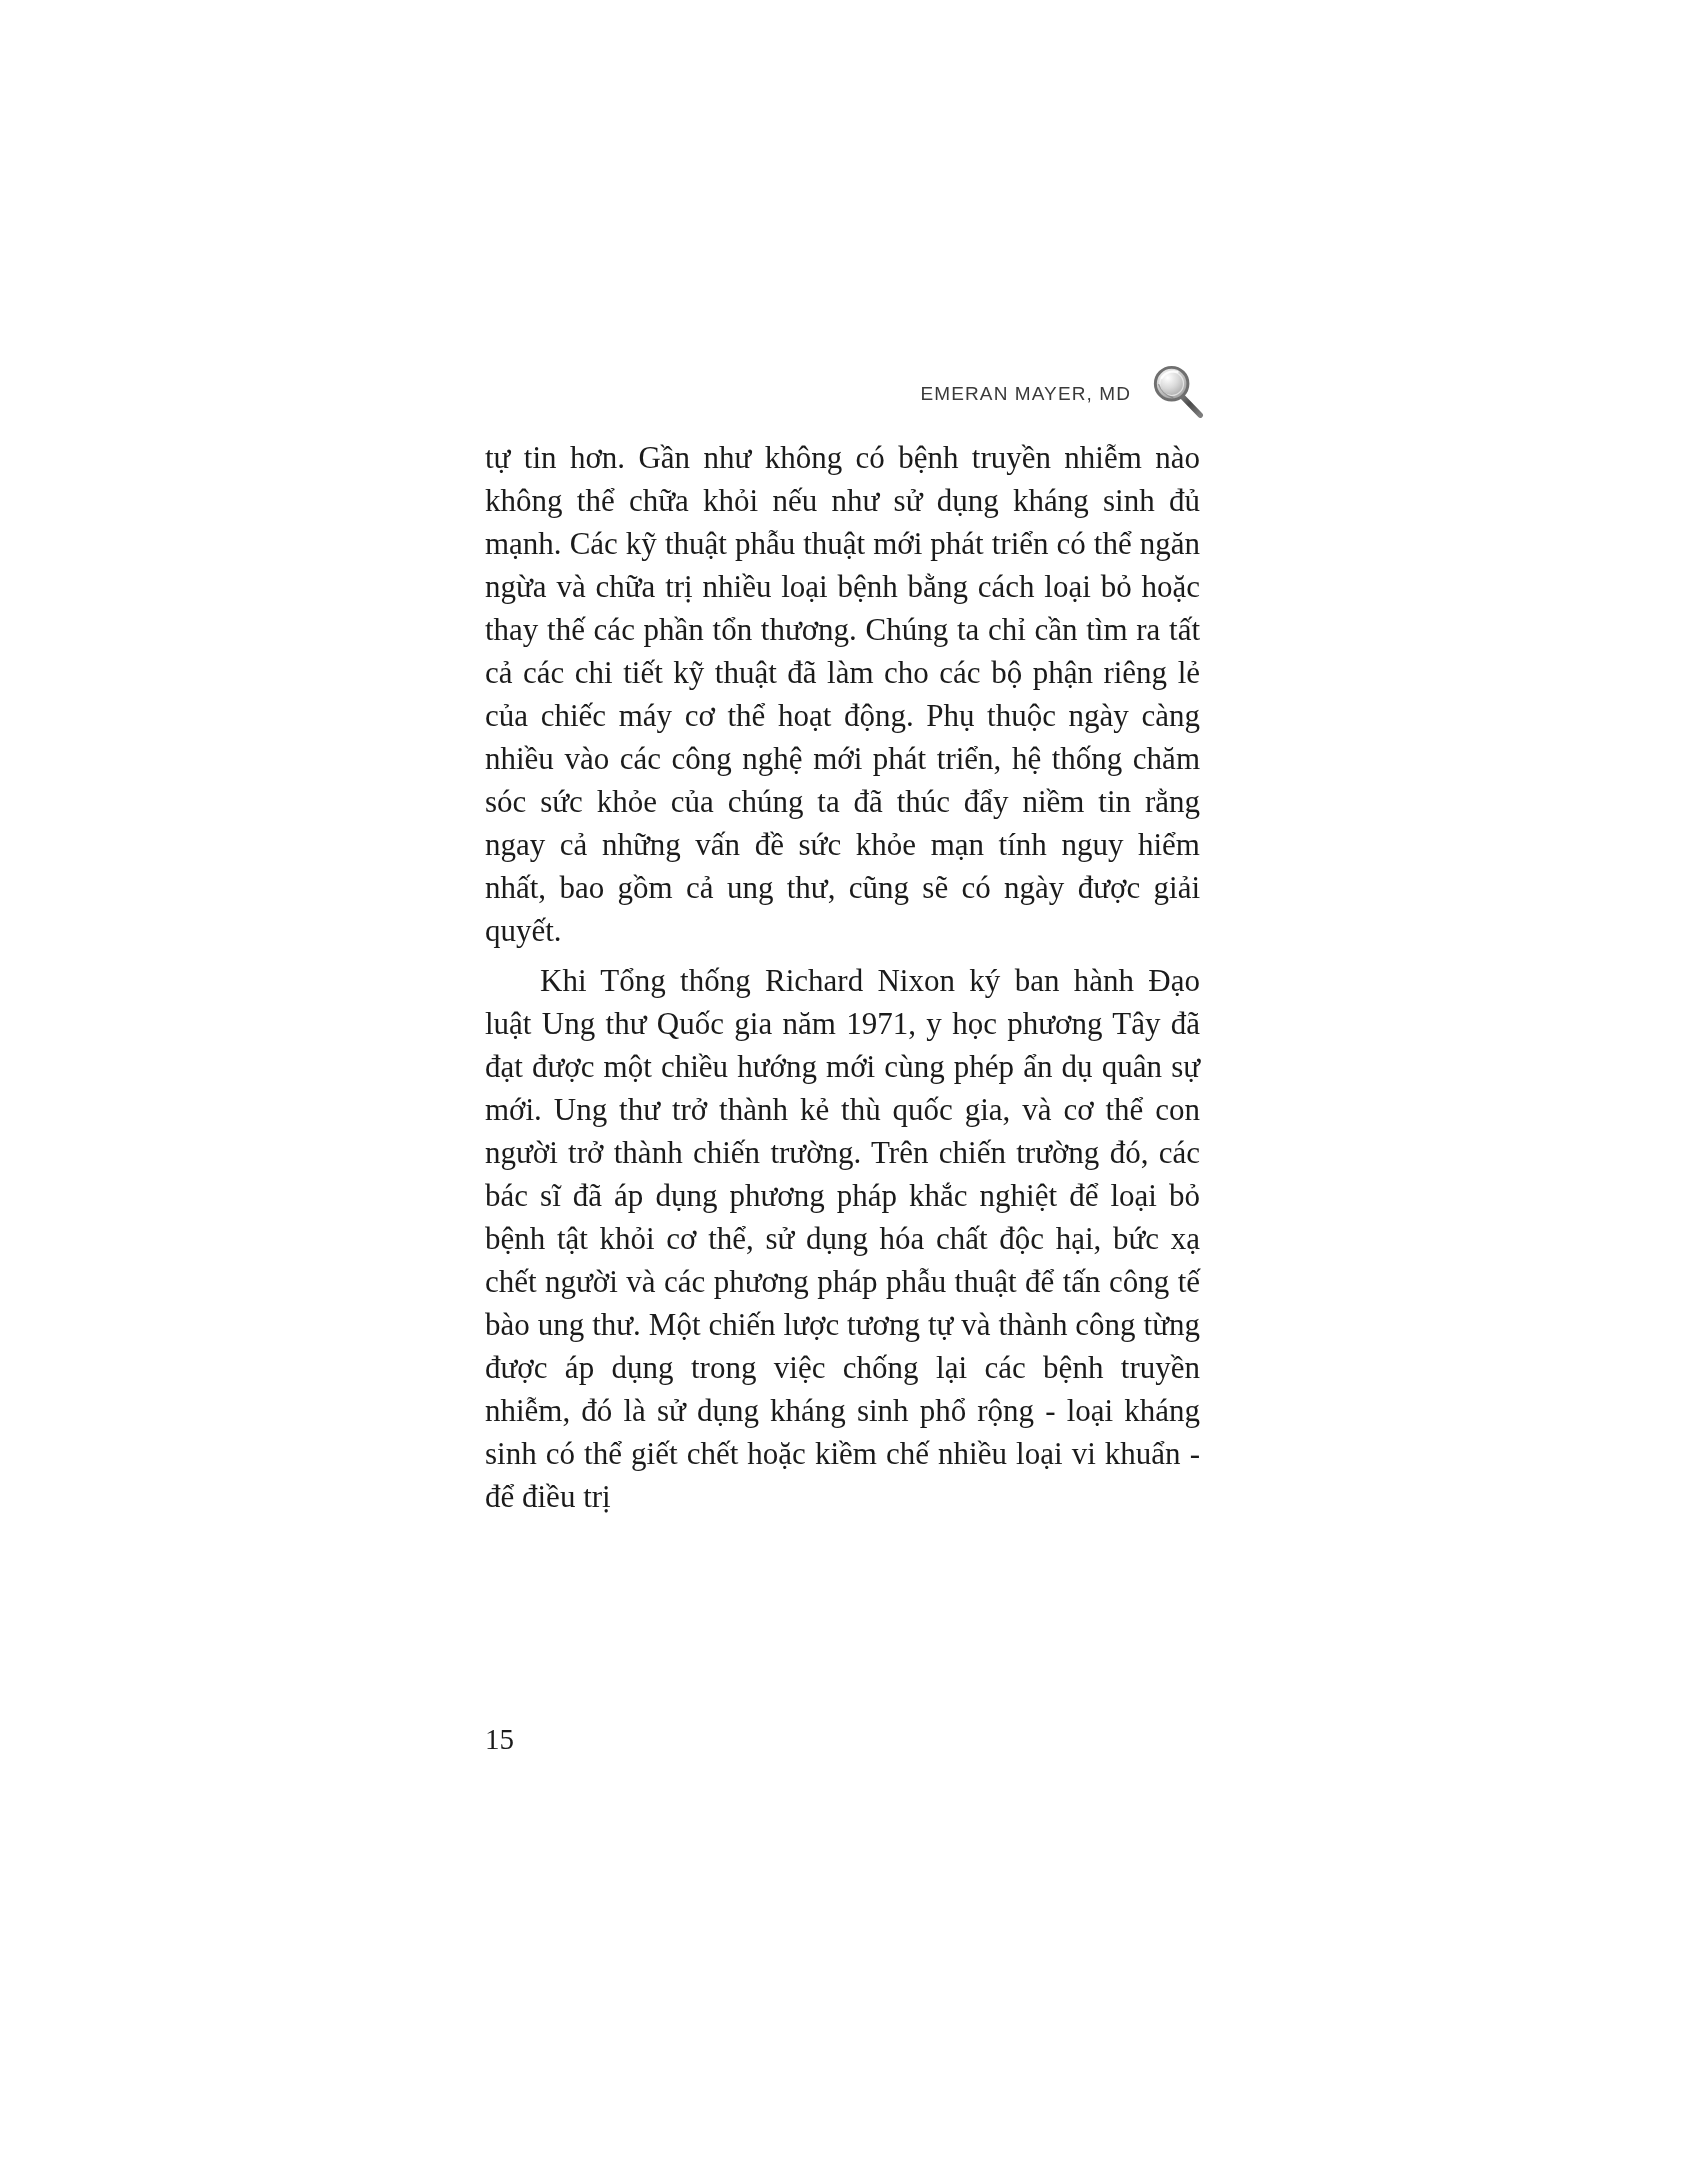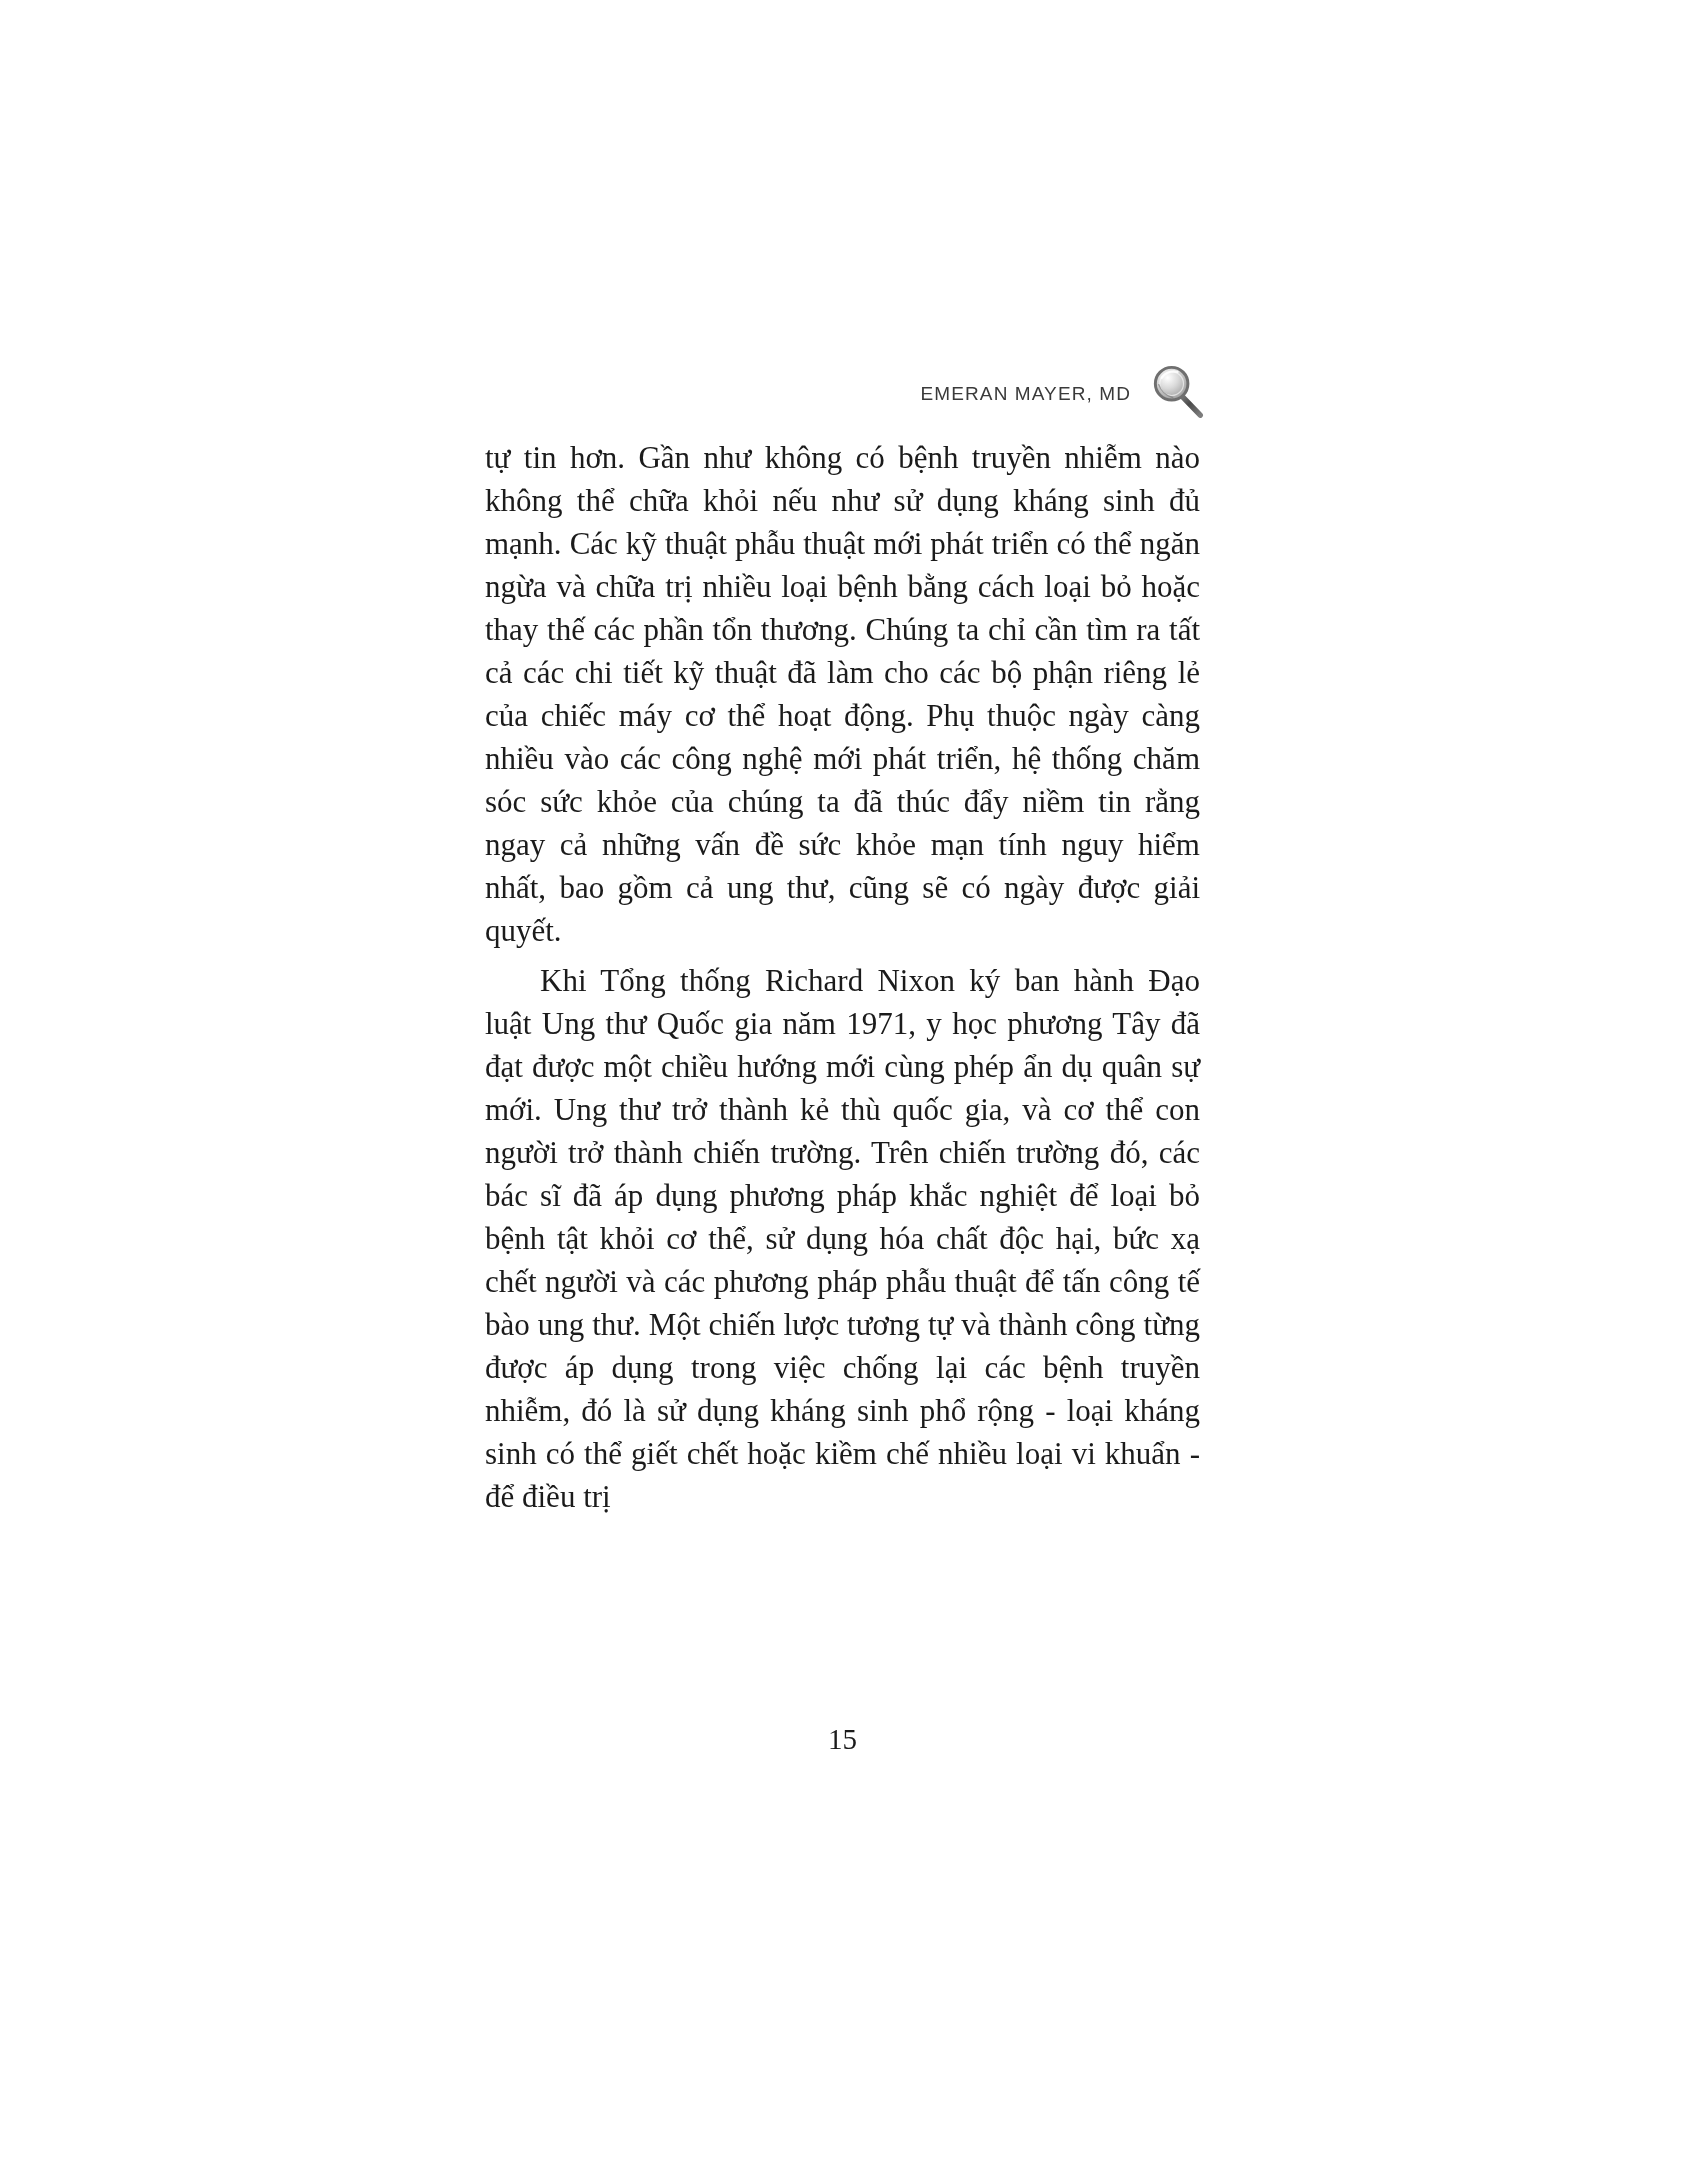--- a/index.html
+++ b/index.html
@@ -73,21 +73,21 @@
   .para.indent {
     text-indent: 55px;
   }
 
   
   .folio {
     position: absolute;
     top: 1723px;
     left: 485px;
     width: 715px;
-    text-align: center;
+    text-align: left;
     font-size: 29px;
     color: #1b1b1b;
     font-family: "Liberation Serif", serif;
   }
 </style>
 </head>
 <body>
 
 <div class="page">
 

